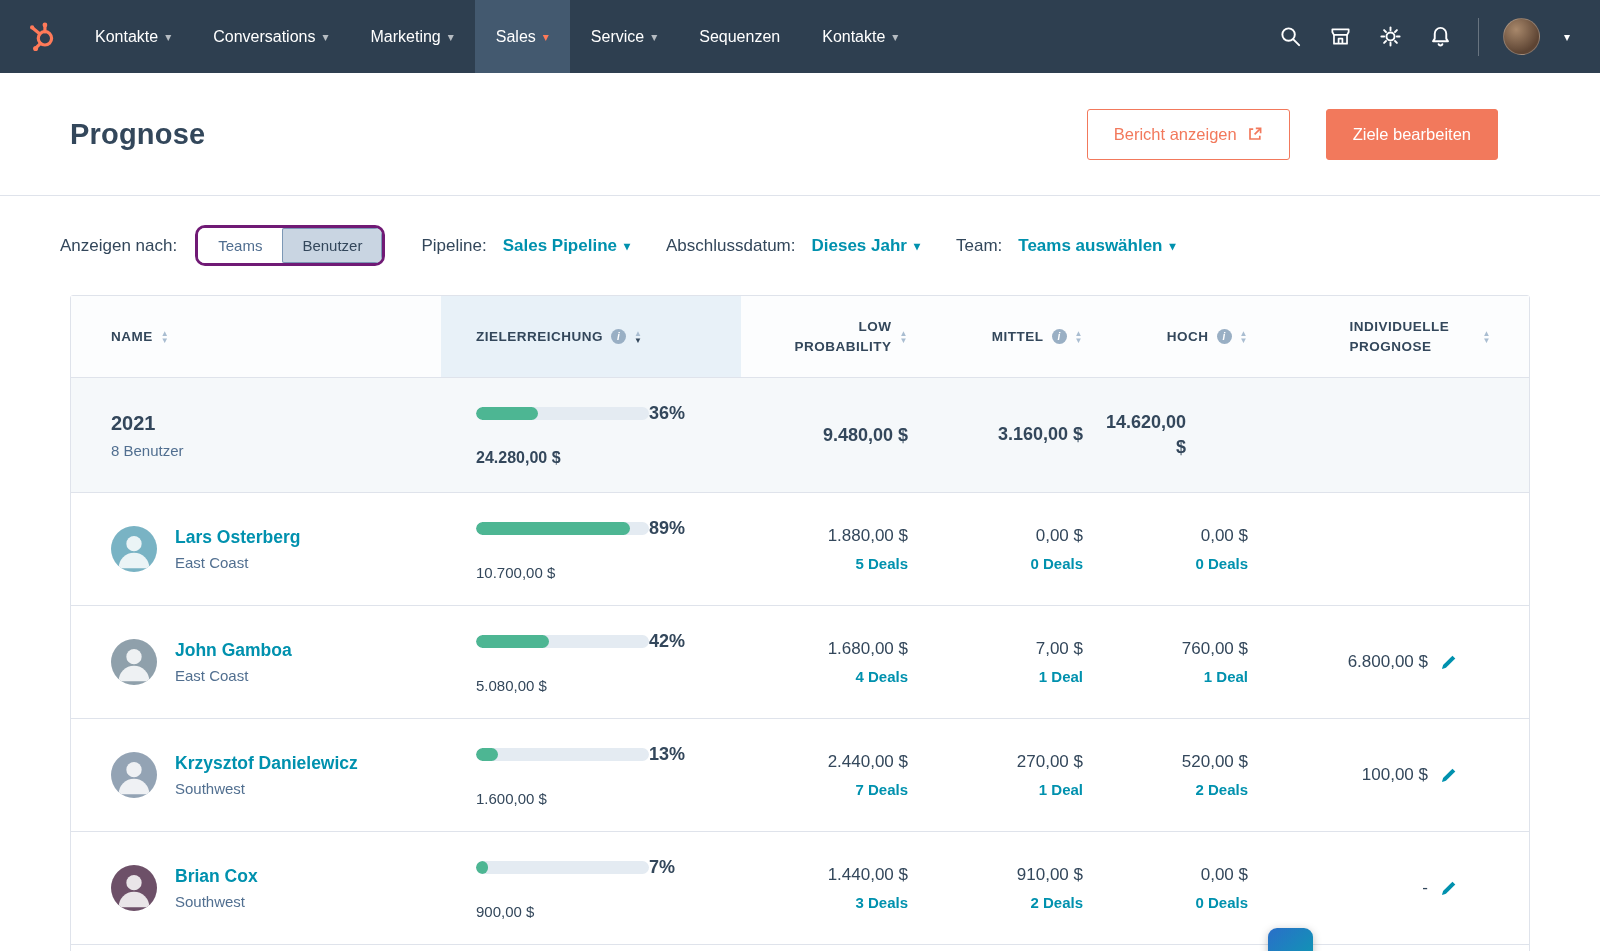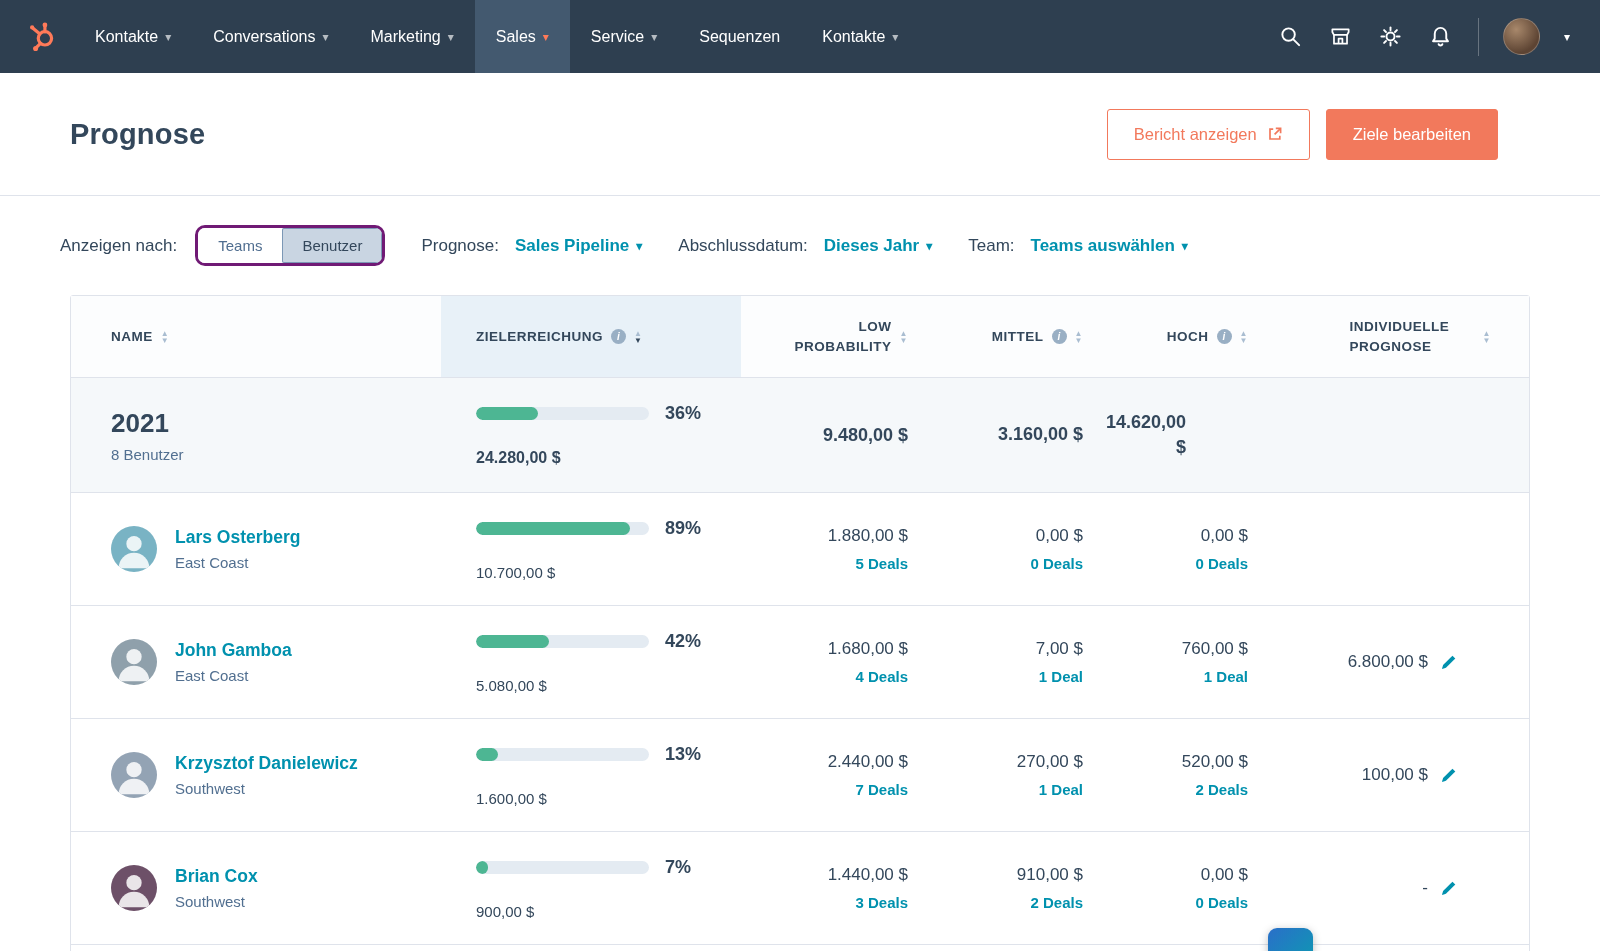--- a/index.html
+++ b/index.html
@@ -22,21 +22,21 @@
   .nav-item.active .caret { color:#ff7a59; }
   .nav-right { margin-left:auto; display:flex; align-items:center; gap:24px; padding-right:30px; }
   .nav-icon { width:26px; height:26px; display:flex; align-items:center; justify-content:center; cursor:pointer; }
   .nav-divider { width:1px; height:38px; background:rgba(255,255,255,.28); }
   .nav-avatar { width:37px; height:37px; border-radius:50%; background:radial-gradient(circle at 35% 30%, #a8886b, #5d4433 70%); border:1px solid rgba(255,255,255,.25); cursor:pointer; }
   .nav-right .caret { color:#fff; font-size:12px; cursor:pointer; }
 
   
   .page-header { height:123px; display:flex; align-items:center; padding:0 102px 0 70px; border-bottom:1px solid #dfe3eb; }
   .page-title { font-size:29px; font-weight:700; color:#33475b; letter-spacing:.2px; }
-  .header-actions { margin-left:auto; display:flex; gap:16px; }
+  .header-actions { margin-left:auto; display:flex; gap:36px; }
   .btn { font-family:"Liberation Sans",sans-serif; font-size:16.5px; font-weight:500; border-radius:3px; padding:15px 26px; cursor:pointer; display:flex; align-items:center; gap:10px; }
   .btn-outline { background:#fff; border:1px solid #f2795c; color:#f2795c; }
   .btn-solid { background:#f2795c; border:1px solid #f2795c; color:#fff; }
 
   
   .filters { height:99px; display:flex; align-items:center; padding:0 60px; font-size:17px; color:#33475b; }
   .seg { display:flex; border:3px solid #701a75; border-radius:10px; overflow:hidden; margin-left:18px; }
   .seg-btn { font-family:"Liberation Sans",sans-serif; font-size:15px; padding:9px 20px; background:#fff; color:#506e90; border:none; cursor:pointer; }
   .seg-btn.sel { background:#c9d5e2; color:#33475b; box-shadow:inset 0 0 0 1px #7c98b6; border-radius:2px; }
   .flabel { margin-left:36px; }
@@ -66,35 +66,35 @@
   .info { width:15px; height:15px; border-radius:50%; background:#99afc4; color:#fff; font-size:10px; font-weight:700; font-style:italic; display:inline-flex; align-items:center; justify-content:center; margin-left:8px; flex:none; }
   .info::before { content:"i"; }
 
   
   .name-cell { display:flex; align-items:center; padding-left:40px; gap:18px; }
   .who { display:flex; flex-direction:column; }
   .person-link { color:#0091ae; font-size:17.5px; font-weight:600; }
   .team { font-size:15px; color:#516f90; margin-top:6px; }
   .avatar { width:46px; height:46px; border-radius:50%; overflow:hidden; flex:none; display:block; }
   .attain { padding-left:35px; display:flex; flex-direction:column; justify-content:center; }
-  .bar-row { display:flex; align-items:center; gap:16px; }
+  .bar-row { display:flex; align-items:center; gap:0; }
   .track { width:173px; height:13px; border-radius:7px; background:#e4ebf2; overflow:hidden; flex:none; }
   .fill { height:100%; border-radius:7px; background:#4db693; width:0; }
   .pct { font-size:18px; font-weight:600; }
   .amount { margin-top:25px; font-size:15px; color:#33475b; }
   .money { display:flex; flex-direction:column; align-items:flex-end; justify-content:center; padding-right:8px; }
   .money .val { font-size:17px; }
   .deals { font-size:15px; font-weight:600; color:#0091ae; margin-top:9px; }
   .prog { display:flex; align-items:center; justify-content:flex-end; gap:12px; padding-right:42px; }
   .prog .val { font-size:17px; }
   .pencil { display:flex; cursor:pointer; flex:none; }
 
   
   .srow { height:115px; background:#f5f8fa; }
-  .srow .sum-title { font-size:26px; font-weight:700; }
+  .srow .sum-title { font-size:20px; font-weight:700; }
   .srow .sum-sub { font-size:15px; color:#516f90; margin-top:7px; }
   .srow .money .val { font-size:18px; font-weight:700; }
   .srow .amount { font-size:16px; font-weight:700; }
   .srow .prog { padding-right:70px; }
   .srow .prog .val { font-size:18px; font-weight:700; }
   .wrap-90 { display:inline-block; max-width:90px; text-align:right; line-height:1.4; }
   .wrap-102 { display:inline-block; max-width:102px; text-align:right; line-height:1.4; }
 
   
   .urow { height:113px; background:#fff; }
@@ -207,21 +207,21 @@
     </button>
   </div>
 </header>
 
 <section class="filters">
   <span class="flabel first">Anzeigen nach:</span>
   <div class="seg">
     <button class="seg-btn">Teams</button>
     <button class="seg-btn sel">Benutzer</button>
   </div>
-  <span class="flabel">Prognose:</span>
+  <span class="flabel">Pipeline:</span>
   <a class="flink">
       <span>Sales Pipeline</span>
       <i class="caret"></i>
     </a>
   <span class="flabel">Abschlussdatum:</span>
   <a class="flink">
       <span>Dieses Jahr</span>
       <i class="caret"></i>
     </a>
   <span class="flabel">Team:</span>

